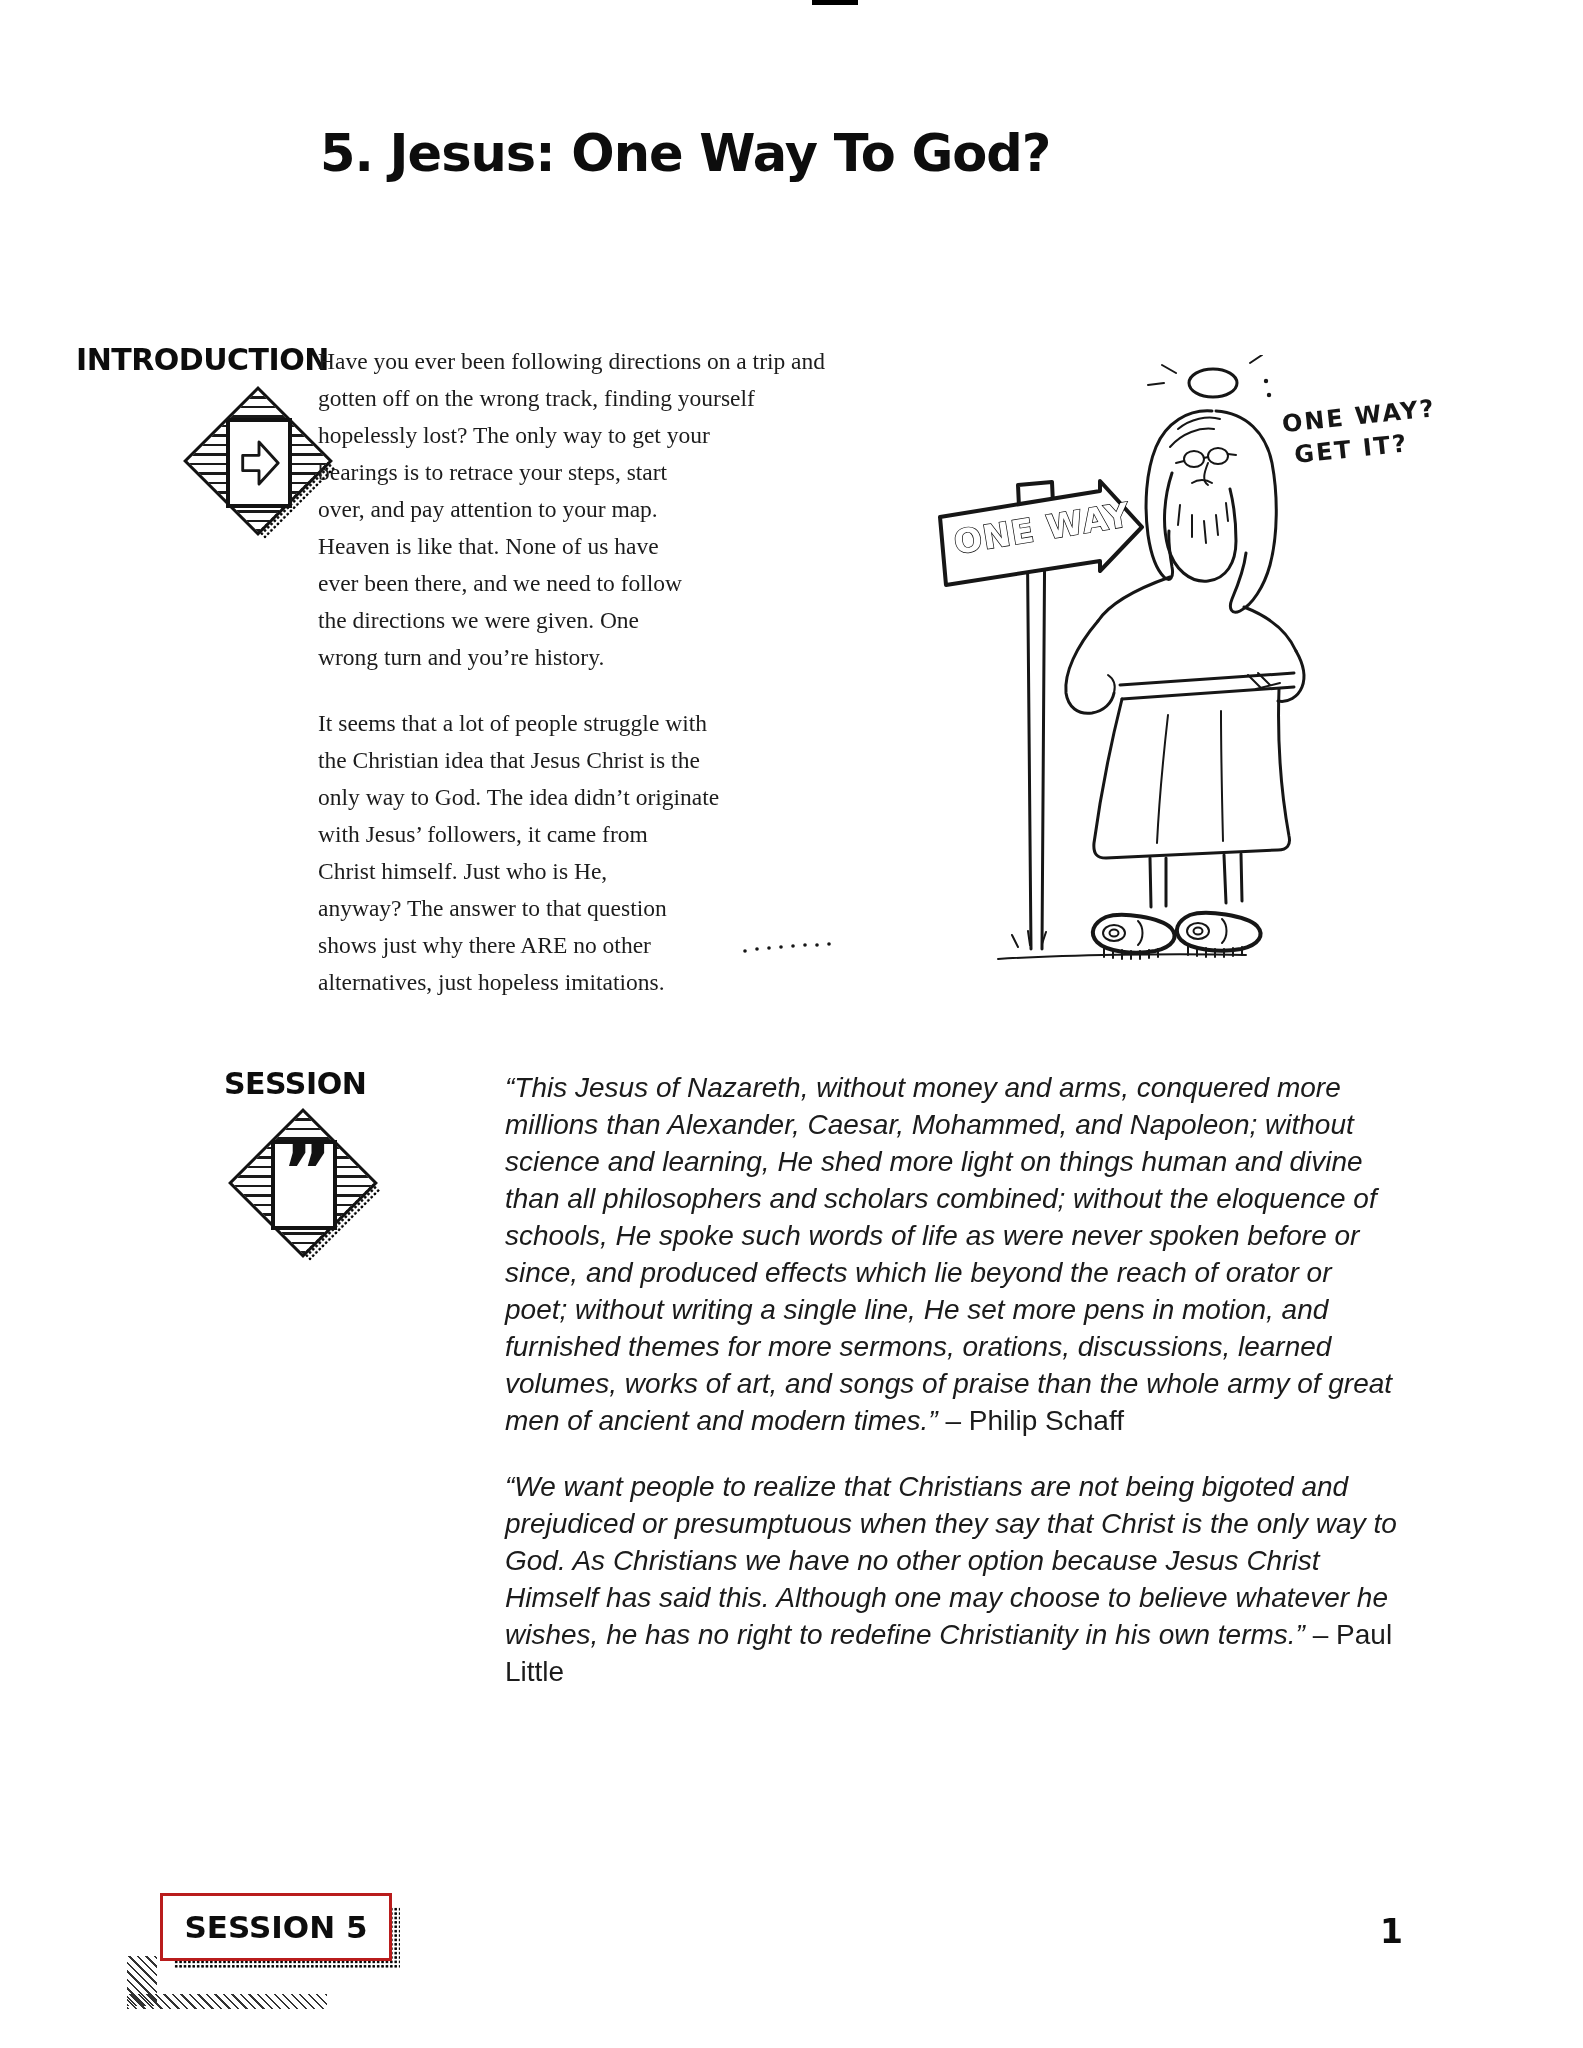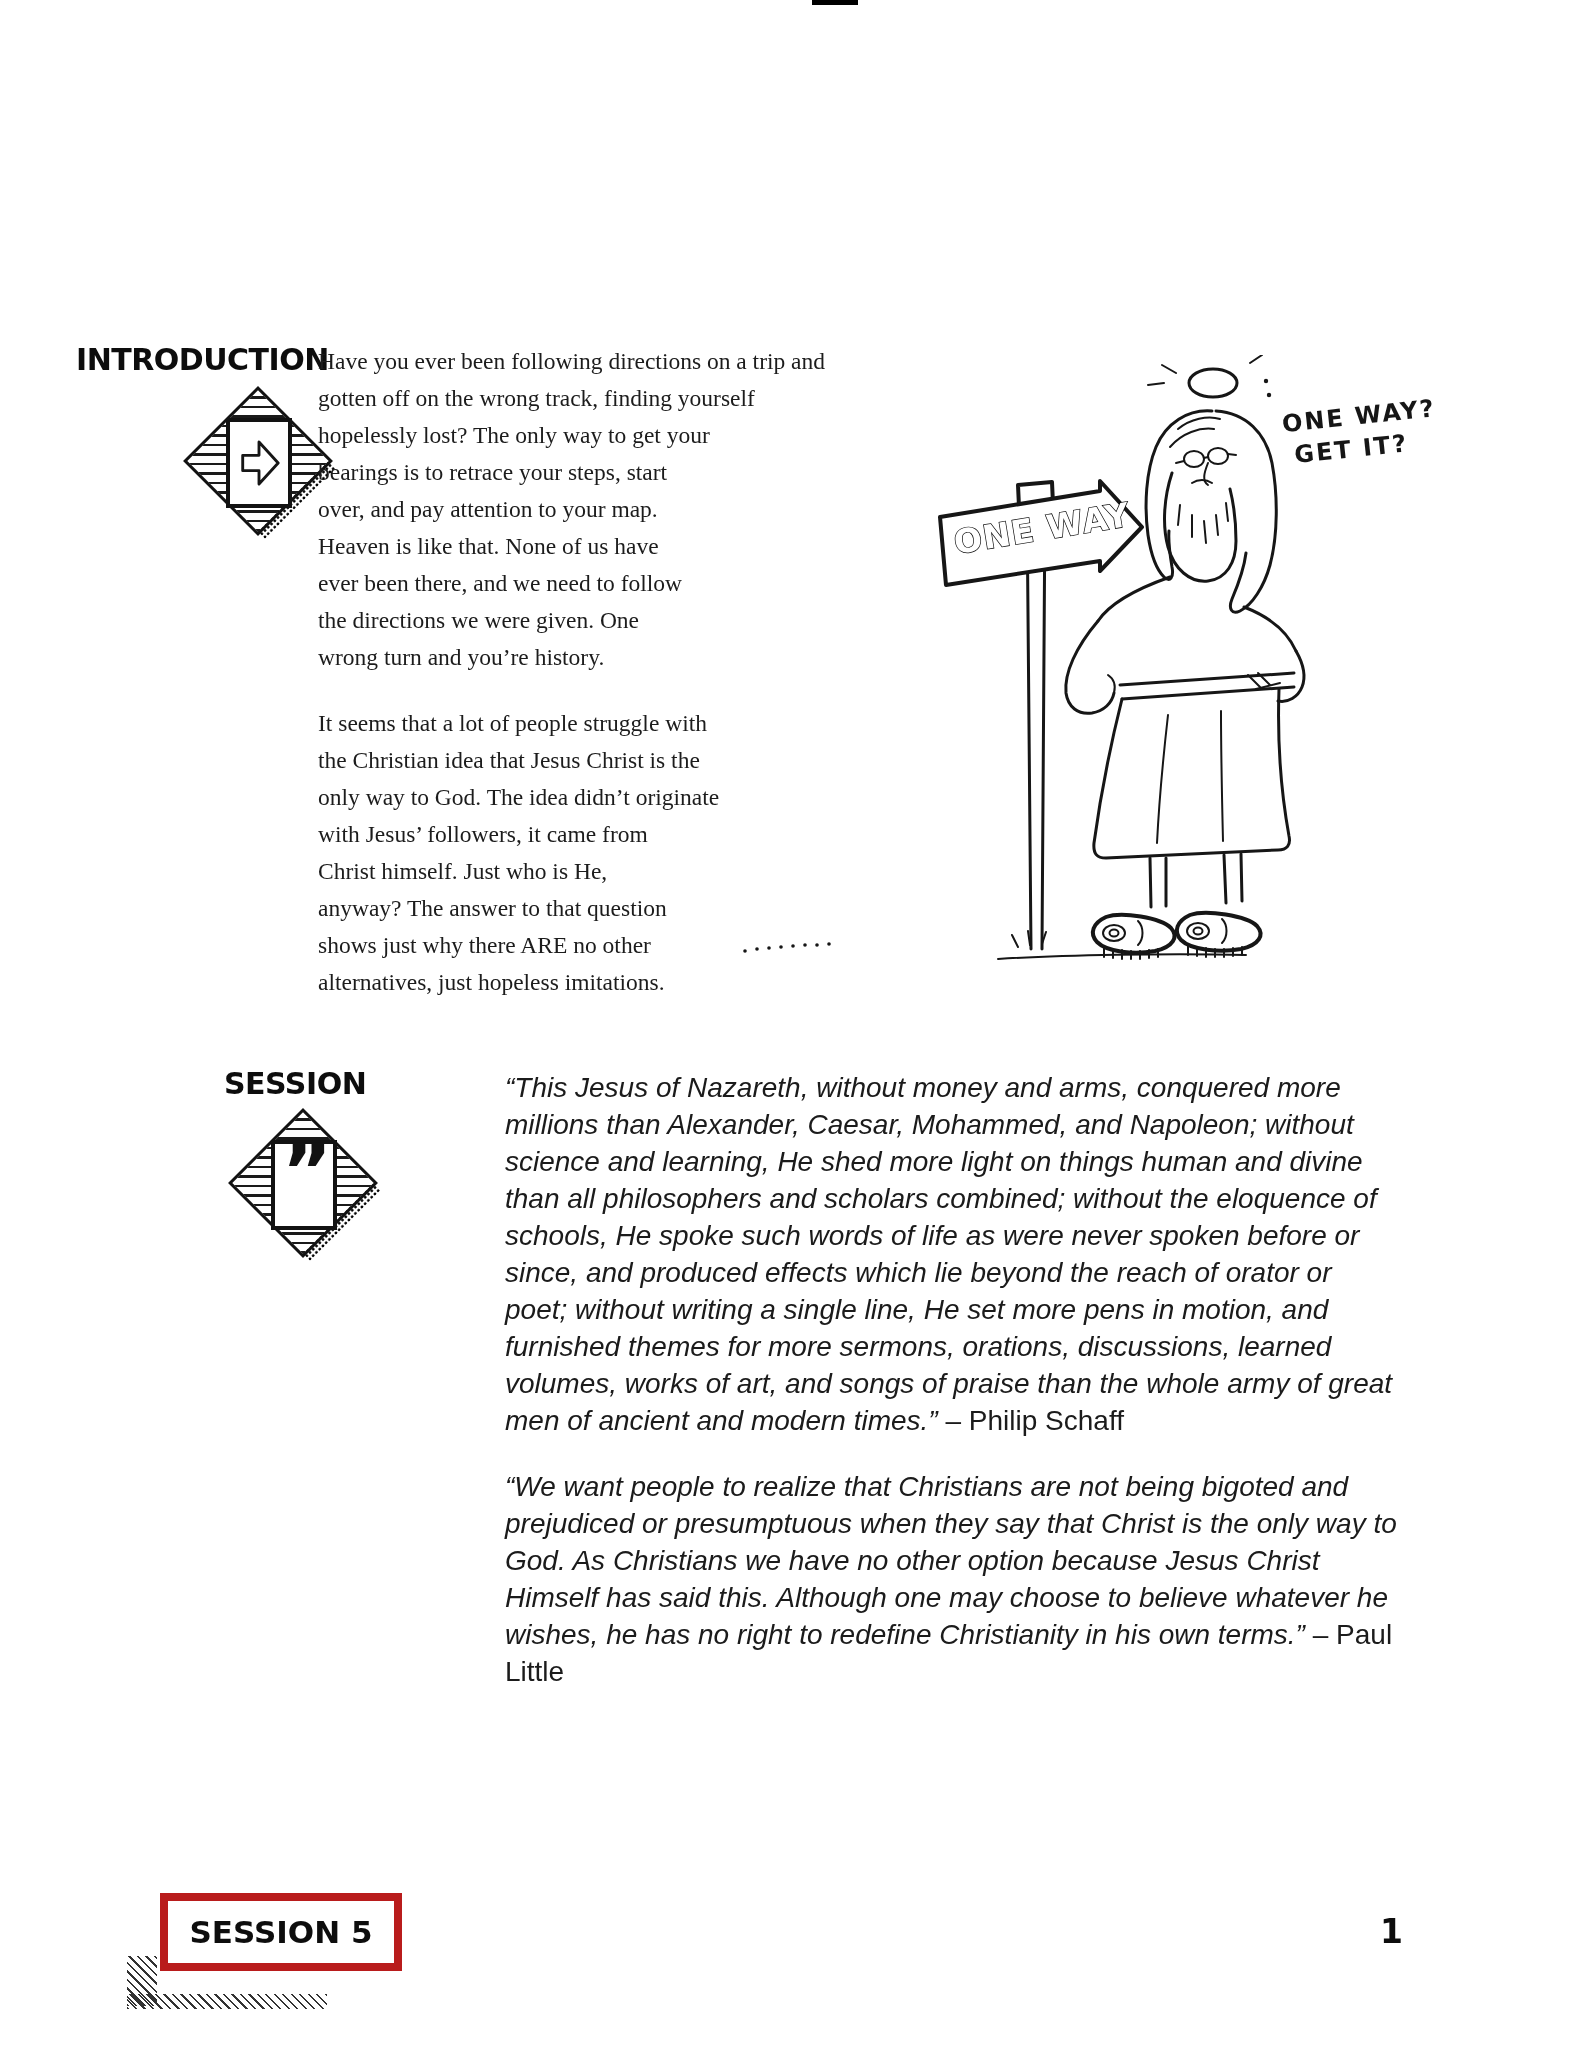--- a/index.html
+++ b/index.html
@@ -26,21 +26,21 @@
   .cardsh{position:absolute;left:59px;top:48px;width:58px;height:82px;
           background:radial-gradient(circle,#000 1.2px,transparent 1.45px);background-size:4.6px 4.6px}
   .card{position:absolute;left:51px;top:40px;width:58px;height:82px;background:#fff;border:4px solid #121212;
         display:flex;align-items:center;justify-content:center}
   .qglyph{font-family:"DejaVu Sans",sans-serif;font-weight:bold;font-size:76px;line-height:1;
           margin-top:-26px;color:#121212;letter-spacing:-6px}
 
   
   .session-shadow{left:174px;top:1907px;width:226px;height:62px;
           background:radial-gradient(circle,#000 1.2px,transparent 1.45px);background-size:4.4px 4.4px}
-  .session-box{left:160px;top:1893px;width:226px;height:62px;background:#fff;border:8px solid #b91c1c;
+  .session-box{left:160px;top:1893px;width:226px;height:62px;background:#fff;border:3px solid #b91c1c;
           display:flex;align-items:center;justify-content:center;font-size:31px}
   .hatch-left{left:127px;top:1956px;width:30px;height:50px;
           background:repeating-linear-gradient(45deg,#333 0 1.6px,transparent 1.6px 6px)}
   .hatch-bottom{left:127px;top:1994px;width:200px;height:15px;
           background:repeating-linear-gradient(45deg,#333 0 1.6px,transparent 1.6px 6px)}
   .pagenum{left:1380px;top:1912px;font-size:33px}
 
   svg .ln{fill:none;stroke:#161616;stroke-width:3;stroke-linecap:round;stroke-linejoin:round}
   svg .thin{fill:none;stroke:#161616;stroke-width:2;stroke-linecap:round}
   svg .wh{fill:#ffffff;stroke:#161616;stroke-width:4;stroke-linejoin:round}
@@ -48,20 +48,21 @@
           fill:#fff;stroke:#000;stroke-width:1.4px;paint-order:stroke}
   svg .hand{font-family:"DejaVu Sans",sans-serif;font-weight:bold;font-size:24px;letter-spacing:2px;fill:#161616}
 </style>
 </head>
 <body>
 
 <div class="page">
 
   <div class="abs topmark"></div>
 
+  <div class="abs heavy title">5. Jesus: One Way To God?</div>
 
   <div class="abs heavy sec-head" style="left:76px;top:342px">INTRODUCTION</div>
 
   <div class="abs badge" style="left:175px;top:378px">
     <div class="dshadow"></div>
     <div class="diamond"></div>
     <div class="cardsh"></div>
     <div class="card">
       <svg width="46" height="58" viewBox="0 0 48 60">
         <path class="ln" stroke-width="3.5" d="M7 22 H24 V8 L44 30 L24 52 V38 H7 Z"></path>

